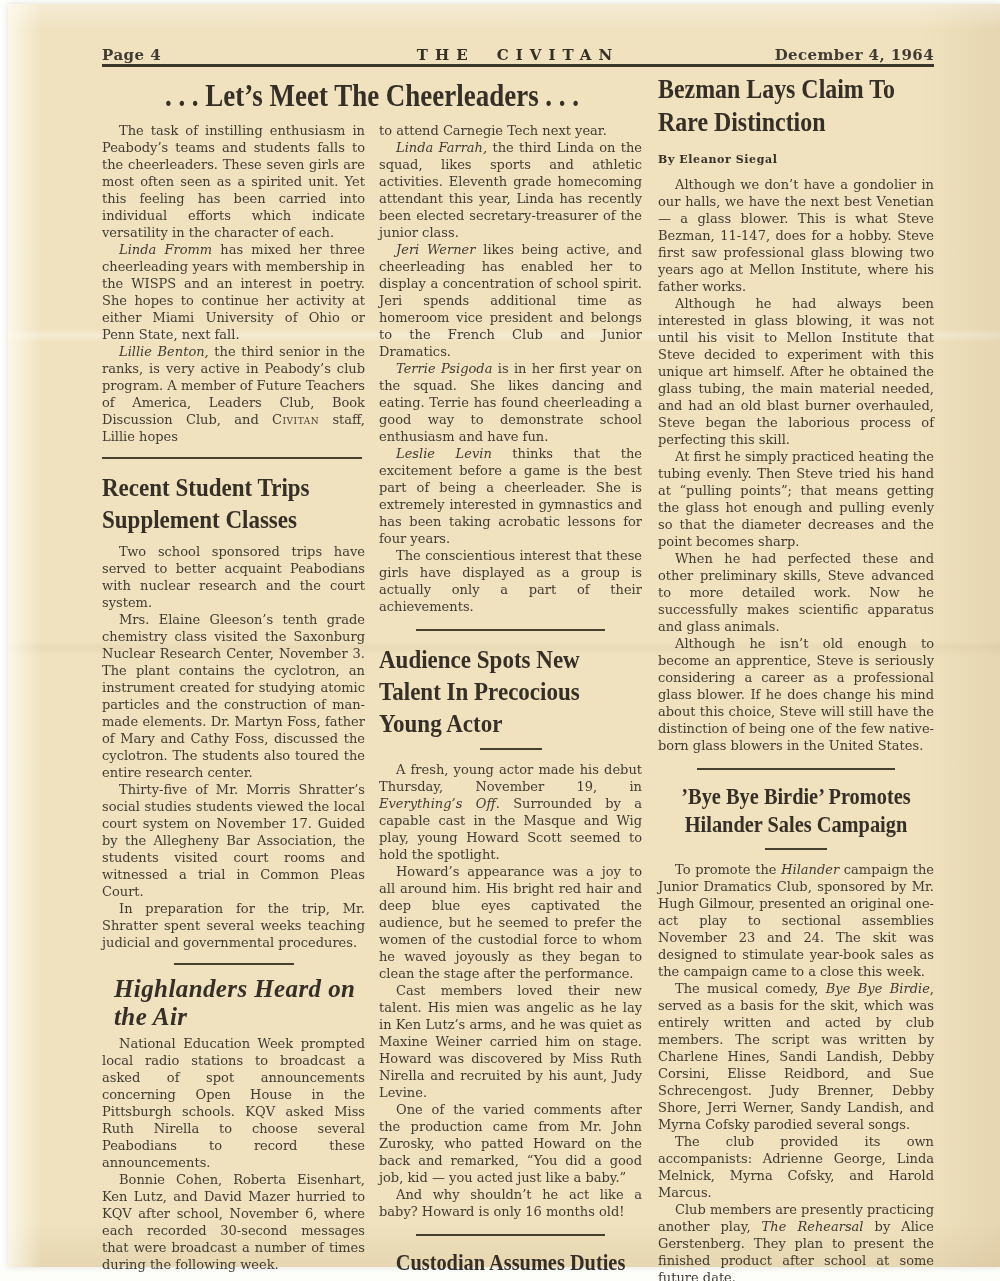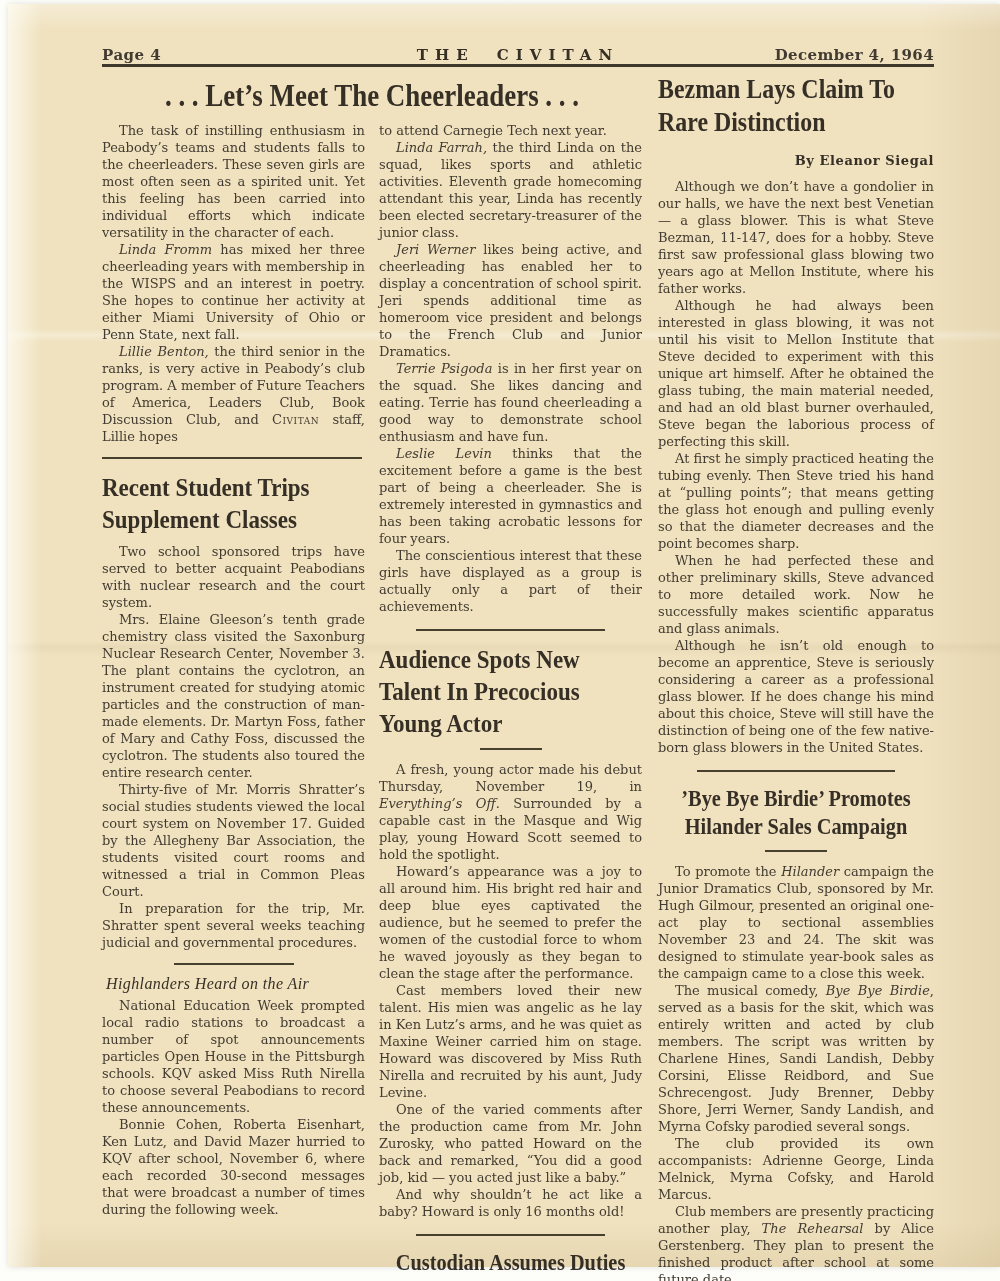--- a/index.html
+++ b/index.html
@@ -71,28 +71,28 @@
     font-weight:700;color:var(--head-ink);
     margin:13px 0 7px 0;
     line-height:1.22;
     width:113%;transform:scaleX(.885);transform-origin:0 50%;
   }
   .headline.xl{font-size:27px;}
   .headline.lg{font-size:26px;}
   .headline.md{font-size:23px;text-align:center;}
   .col3 .headline:first-child{margin-top:2px;}
   .byline{
-    font-weight:700;font-size:13px;letter-spacing:.6px;
-    text-align:right;margin:14px 0 10px 0;color:var(--head-ink);
+    font-weight:700;font-size:11px;letter-spacing:.6px;
+    text-align:left;margin:14px 0 10px 0;color:var(--head-ink);
   }
   .subhead{
     font-family:"Liberation Serif", serif;
-    font-weight:400;font-style:italic;
-    font-size:16px;letter-spacing:.4px;
-    margin:4px 0 4px 4px;color:var(--head-ink);
+    font-weight:700;font-style:italic;
+    font-size:25px;letter-spacing:.4px;
+    margin:4px 0 4px 12px;color:var(--head-ink);
   }
   .rule{border-top:2px solid #47402f;}
   .rule.full{width:99%;margin:12px 0 4px 0;}
   .rule.medium{width:72%;margin:14px auto 6px auto;}
   .rule.short{width:62px;margin:9px auto 11px auto;border-top-width:2px;}
   .rule.mid{width:120px;margin:12px auto 10px auto;}
   .sc{font-variant:small-caps;letter-spacing:.5px;}
   i{font-style:italic;}
 </style>
 </head>
@@ -114,21 +114,21 @@
             <p class="para"><i>Linda Fromm</i> has mixed her three cheerleading years with membership in the WISPS and an interest in poetry. She hopes to continue her activity at either Miami University of Ohio or Penn State, next fall.</p>
             <p class="para"><i>Lillie Benton,</i> the third senior in the ranks, is very active in Peabody’s club program. A member of Future Teachers of America, Leaders Club, Book Discussion Club, and <span class="sc">Civitan</span> staff, Lillie hopes</p>
             <div class="rule full"></div>
             <h2 class="headline lg">Recent Student Trips Supplement Classes</h2>
             <p class="para">Two school sponsored trips have served to better acquaint Peabodians with nuclear research and the court system.</p>
             <p class="para">Mrs. Elaine Gleeson’s tenth grade chemistry class visited the Saxonburg Nuclear Research Center, November 3. The plant contains the cyclotron, an instrument created for studying atomic particles and the construction of man-made elements. Dr. Martyn Foss, father of Mary and Cathy Foss, discussed the cyclotron. The students also toured the entire research center.</p>
             <p class="para">Thirty-five of Mr. Morris Shratter’s social studies students viewed the local court system on November 17. Guided by the Allegheny Bar Association, the students visited court rooms and witnessed a trial in Common Pleas Court.</p>
             <p class="para">In preparation for the trip, Mr. Shratter spent several weeks teaching judicial and governmental procedures.</p>
             <div class="rule mid"></div>
             <h3 class="subhead">Highlanders Heard on the Air</h3>
-            <p class="para">National Education Week prompted local radio stations to broadcast a number of spot announcements particles Open House in the Pittsburgh schools. KQV asked Miss Ruth Nirella to choose several Peabodians to record these announcements.</p>
+            <p class="para">National Education Week prompted local radio stations to broadcast a asked of spot announcements concerning Open House in the Pittsburgh schools. KQV asked Miss Ruth Nirella to choose several Peabodians to record these announcements.</p>
             <p class="para">Bonnie Cohen, Roberta Eisenhart, Ken Lutz, and David Mazer hurried to KQV after school, November 6, where each recorded 30-second messages that were broadcast a number of times during the following week.</p>
           </section>
         <section class="col">
             <p class="para noindent">to attend Carnegie Tech next year.</p>
             <p class="para"><i>Linda Farrah,</i> the third Linda on the squad, likes sports and athletic activities. Eleventh grade homecoming attendant this year, Linda has recently been elected secretary-treasurer of the junior class.</p>
             <p class="para"><i>Jeri Werner</i> likes being active, and cheerleading has enabled her to display a concentration of school spirit. Jeri spends additional time as homeroom vice president and belongs to the French Club and Junior Dramatics.</p>
             <p class="para"><i>Terrie Psigoda</i> is in her first year on the squad. She likes dancing and eating. Terrie has found cheerleading a good way to demonstrate school enthusiasm and have fun.</p>
             <p class="para"><i>Leslie Levin</i> thinks that the excitement before a game is the best part of being a cheerleader. She is extremely interested in gymnastics and has been taking acrobatic lessons for four years.</p>
             <p class="para">The conscientious interest that these girls have displayed as a group is actually only a part of their achievements.</p>
             <div class="rule medium"></div>

